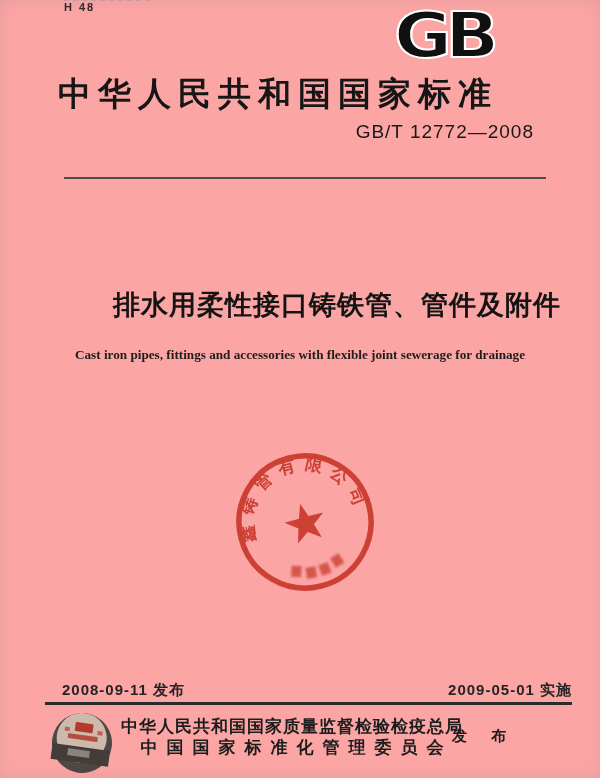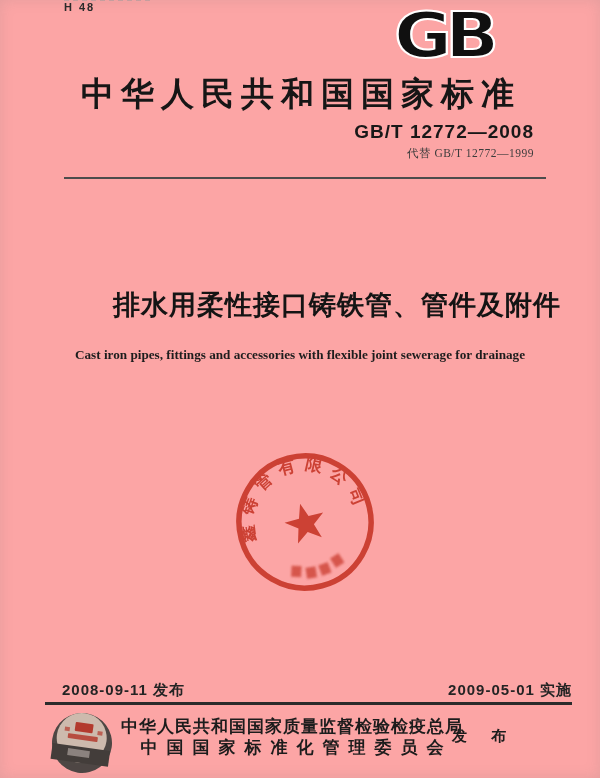--- a/index.html
+++ b/index.html
@@ -26,27 +26,27 @@
     font-family:"DejaVu Sans", sans-serif; font-weight:900;
     font-size:62px; letter-spacing:-6px; fill:#101010;
   }
   .gb-inline{
     font-family:"DejaVu Sans", sans-serif; font-weight:900;
     font-size:62px; letter-spacing:-6px; fill:none; stroke:#ffffff; stroke-width:2px;
   }
   
   .country-title{
     position:absolute; left:58px; top:72px; width:486px;
-    text-align:center; font-size:33px; font-weight:bold;
+    font-size:33px; font-weight:bold;
     letter-spacing:7px; margin-right:-7px; white-space:nowrap; color:#161616;
   }
   .std-block{position:absolute; right:66px; top:121px; text-align:right;}
   .std-number{
     font-family:"Liberation Sans", sans-serif;
-    font-size:19px; font-weight:bold; letter-spacing:1px; color:#181818;
+    font-size:19px; font-weight:normal; letter-spacing:1px; color:#181818;
   }
   .std-replaces{
     font-size:11.5px; color:#3c3c3c; margin-top:3px; letter-spacing:.5px;
   }
   .rule-1{
     position:absolute; left:64px; top:177px; width:482px; height:2px;
     background:#4c4c4c;
   }
   
   .title-cn{
@@ -112,21 +112,20 @@
     <g transform="translate(6,55) scale(1.14,1)">
       <text class="gb-black">GB</text>
       <text class="gb-inline">GB</text>
     </g>
   </svg>
 
   <div class="country-title">中华人民共和国国家标准</div>
 
   <div class="std-block">
     <div class="std-number">GB/T 12772—2008</div>
-    <div class="std-replaces">代替 GB/T 12772—1999</div>
   </div>
 
   <div class="rule-1"></div>
 
   <div class="title-cn">排水用柔性接口铸铁管、管件及附件</div>
   <div class="title-en">Cast iron pipes, fittings and accessories with flexible joint sewerage for drainage</div>
 
   <svg class="seal" width="150" height="150" viewBox="-75 -75 150 150">
     <defs>
       <path id="sealArcPath" d="M -50.2 13.5 A 52 52 0 1 1 50.2 13.5" fill="none"></path>

